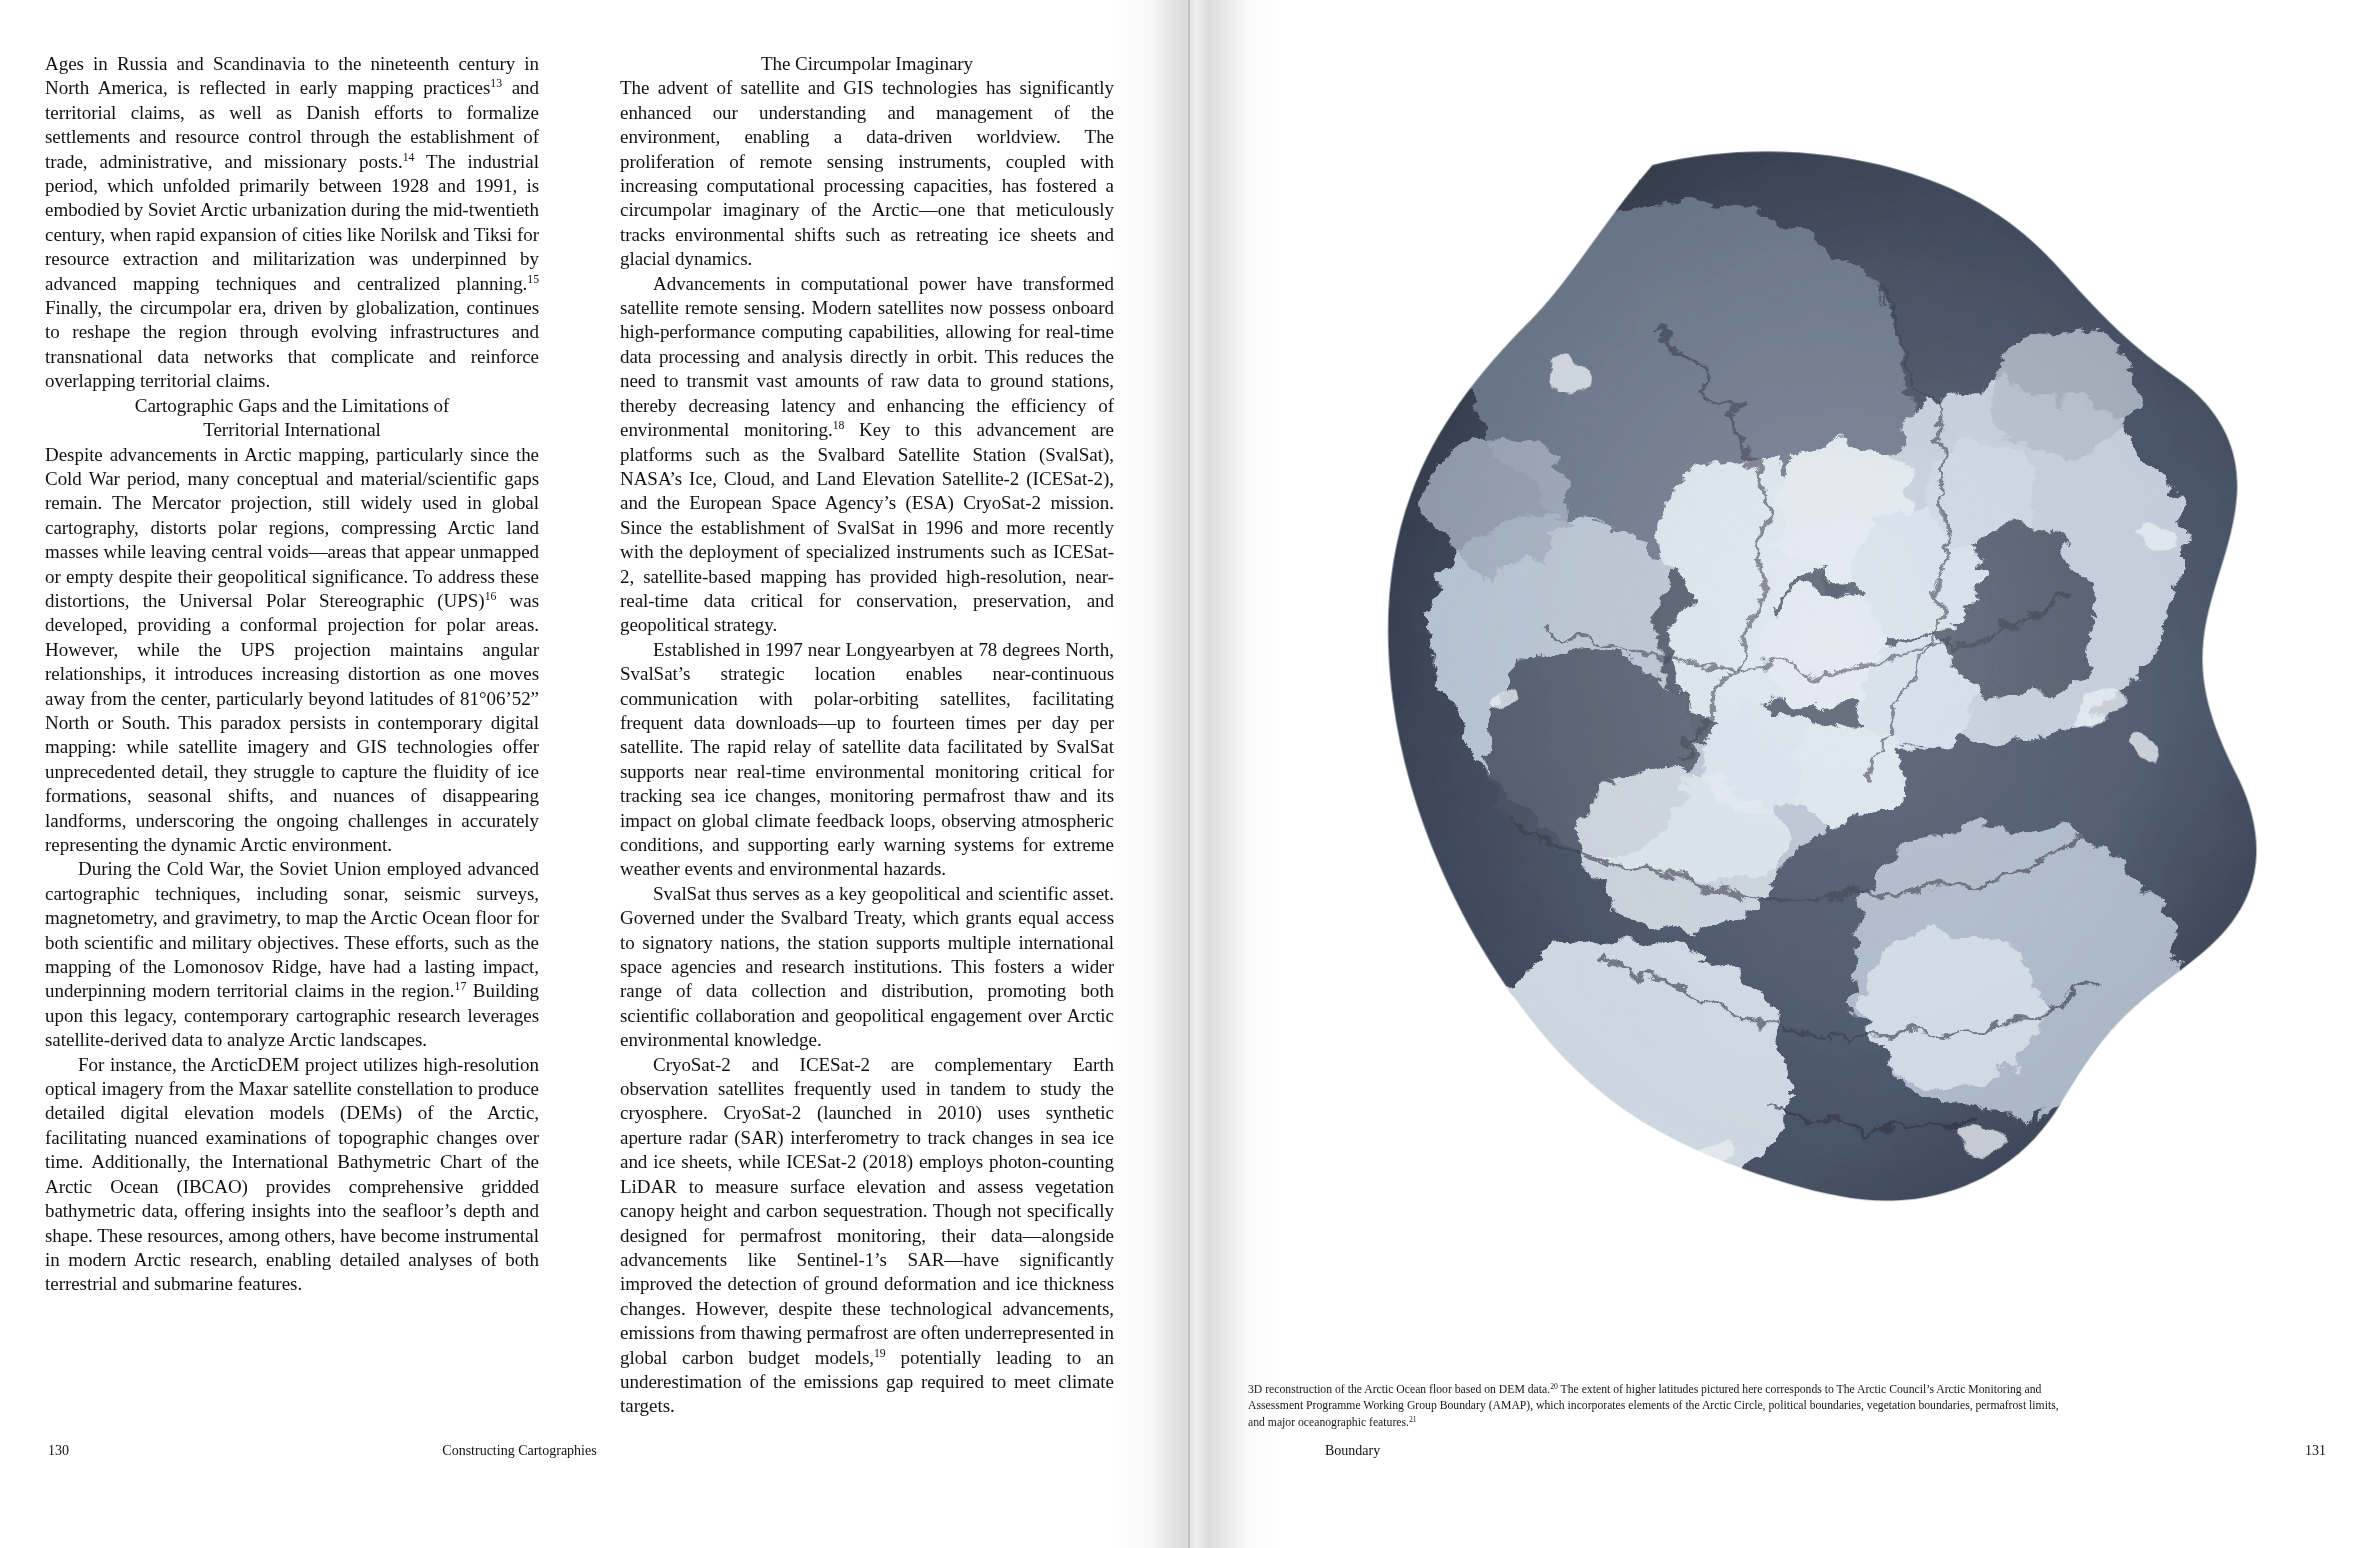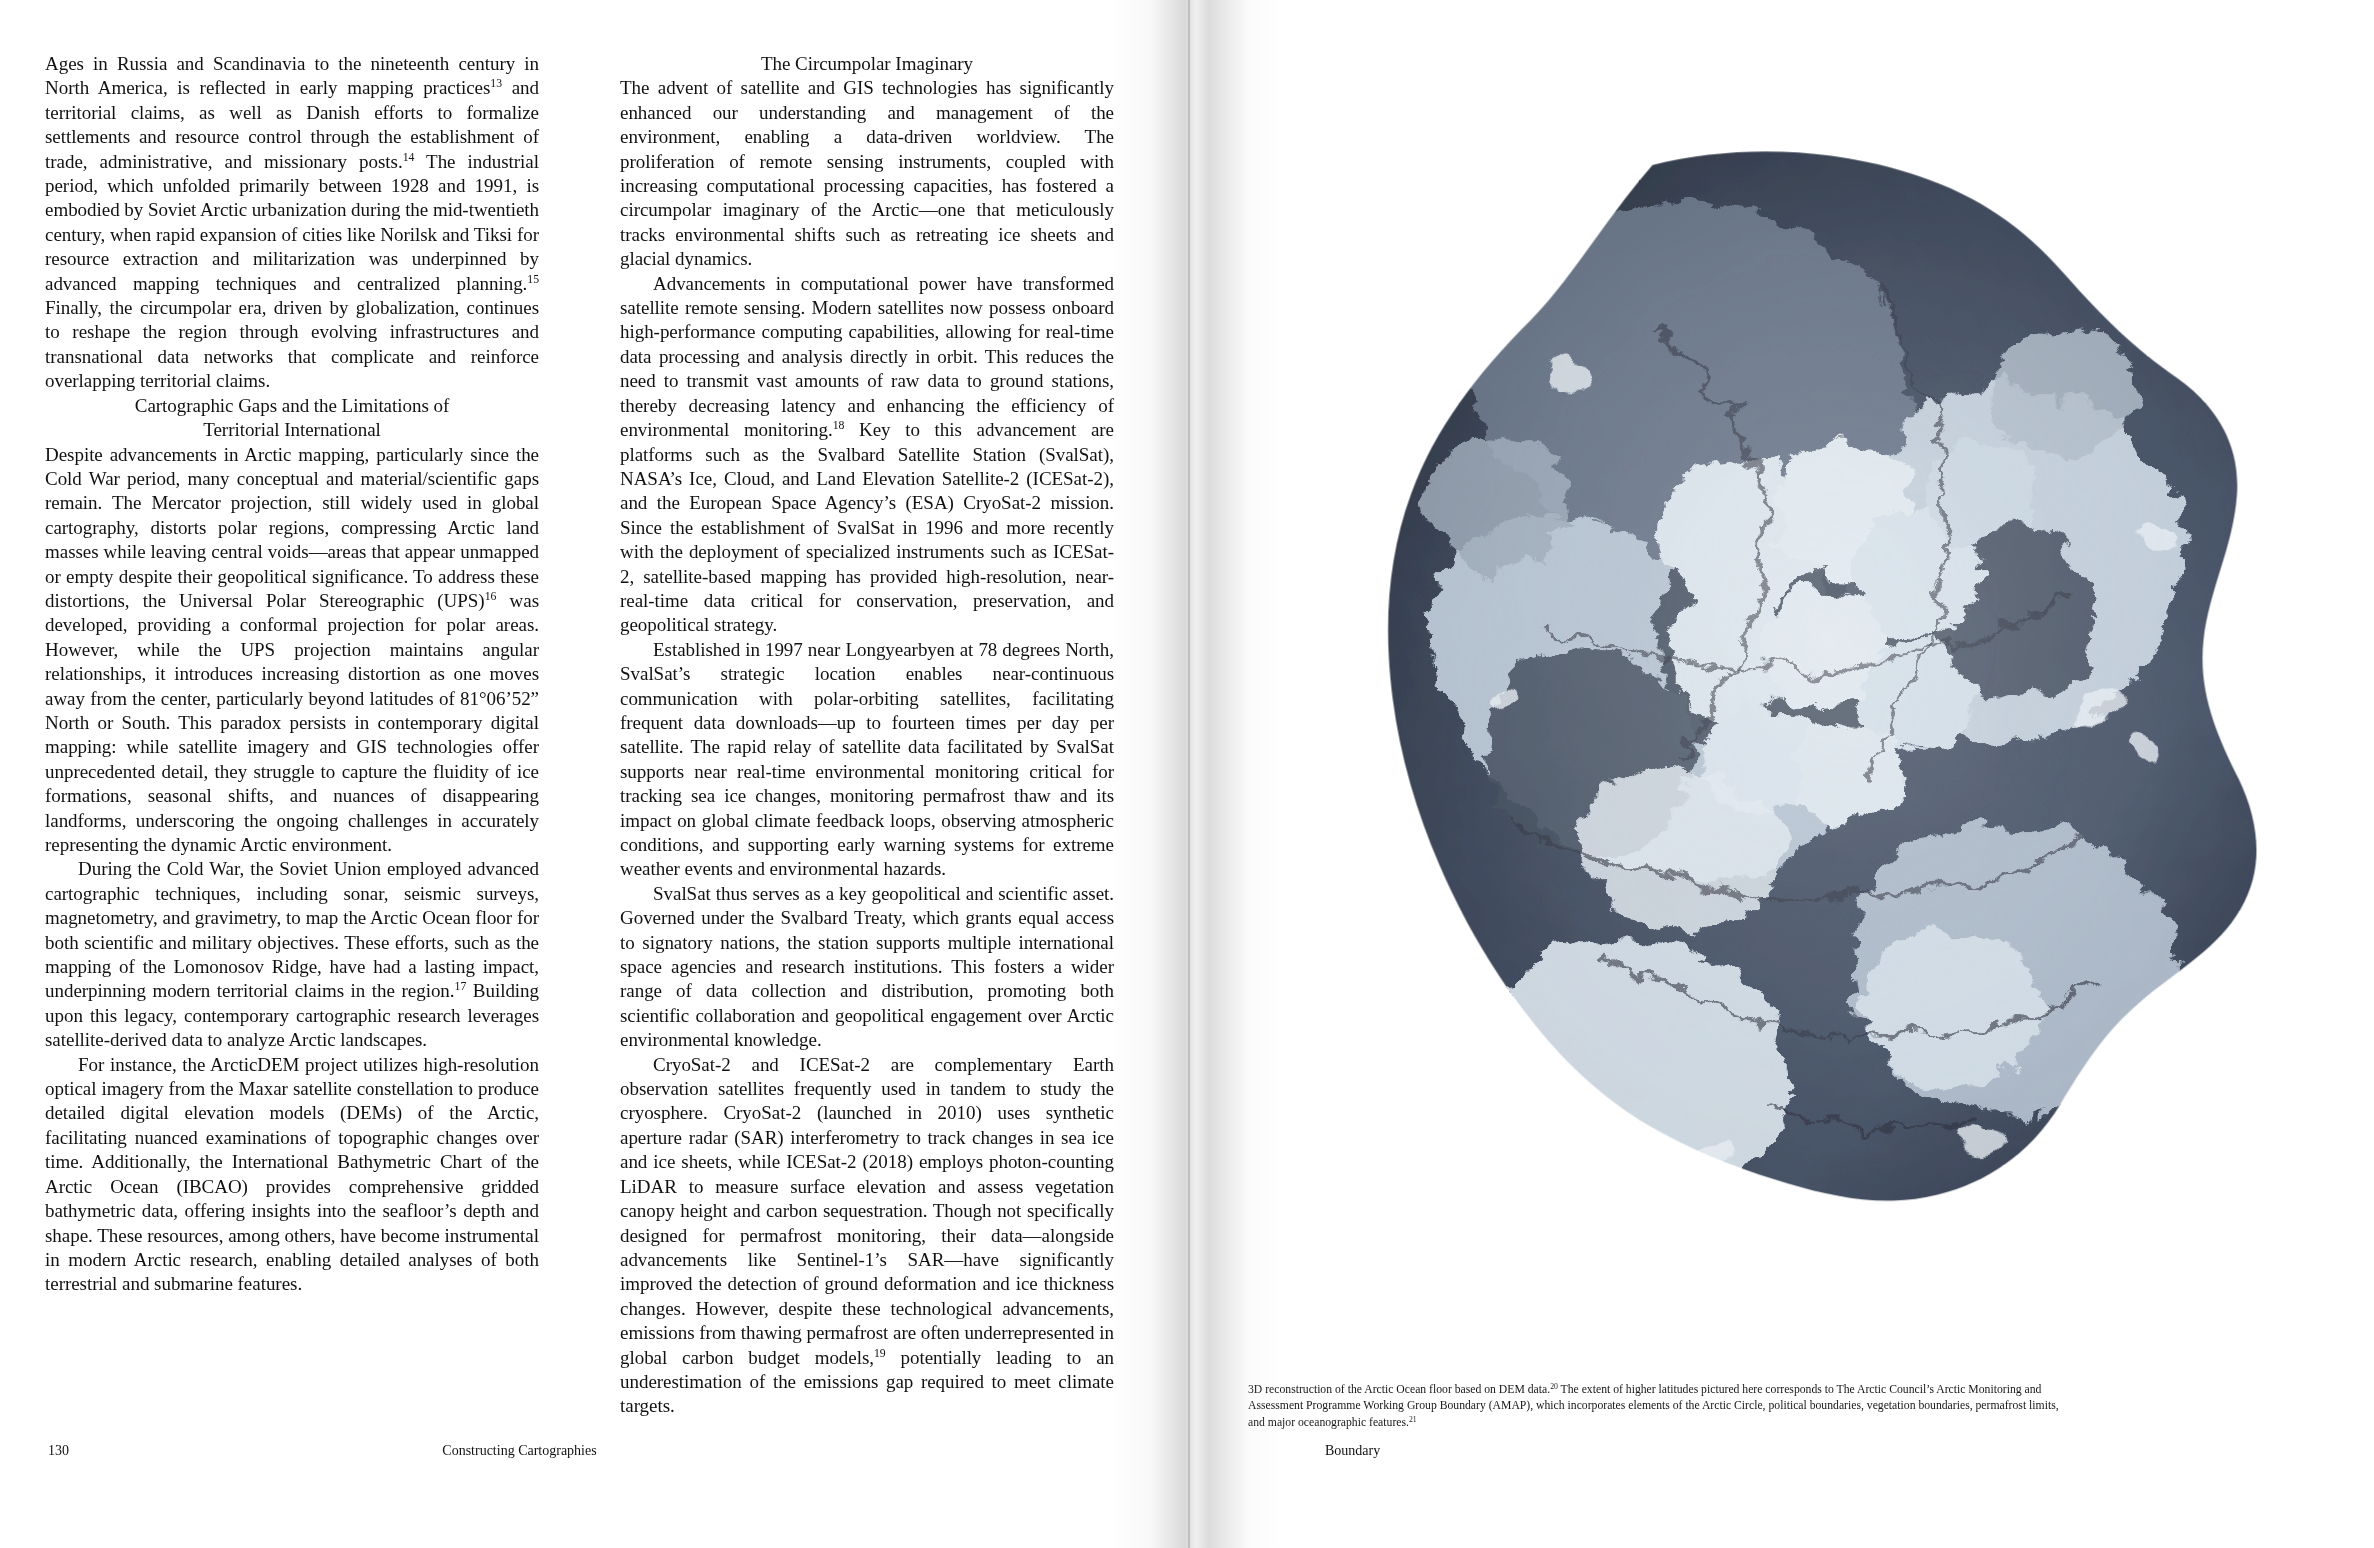--- a/index.html
+++ b/index.html
@@ -326,18 +326,19 @@
 
   <div class="caption">
     <span>3D reconstruction of the Arctic Ocean floor based on DEM data.</span><sup>20</sup><span> The extent of higher latitudes pictured here corresponds to</span>
     <span>The Arctic Council’s Arctic Monitoring and Assessment Programme Working Group Boundary (AMAP), which incorporates elements</span>
     <span>of the Arctic Circle, political boundaries, vegetation boundaries, permafrost limits, and major oceanographic features.</span><sup>21</sup>
   </div>
 
   <div class="folio folio-left-num">130</div>
   <div class="folio folio-left-title">Constructing Cartographies</div>
   <div class="folio folio-right-title">Boundary</div>
+  <div class="folio folio-right-num">131</div>
 
   <div class="gutter"></div>
   <div class="gutter-line"></div>
 
 </div>
 
 
 </body></html>

